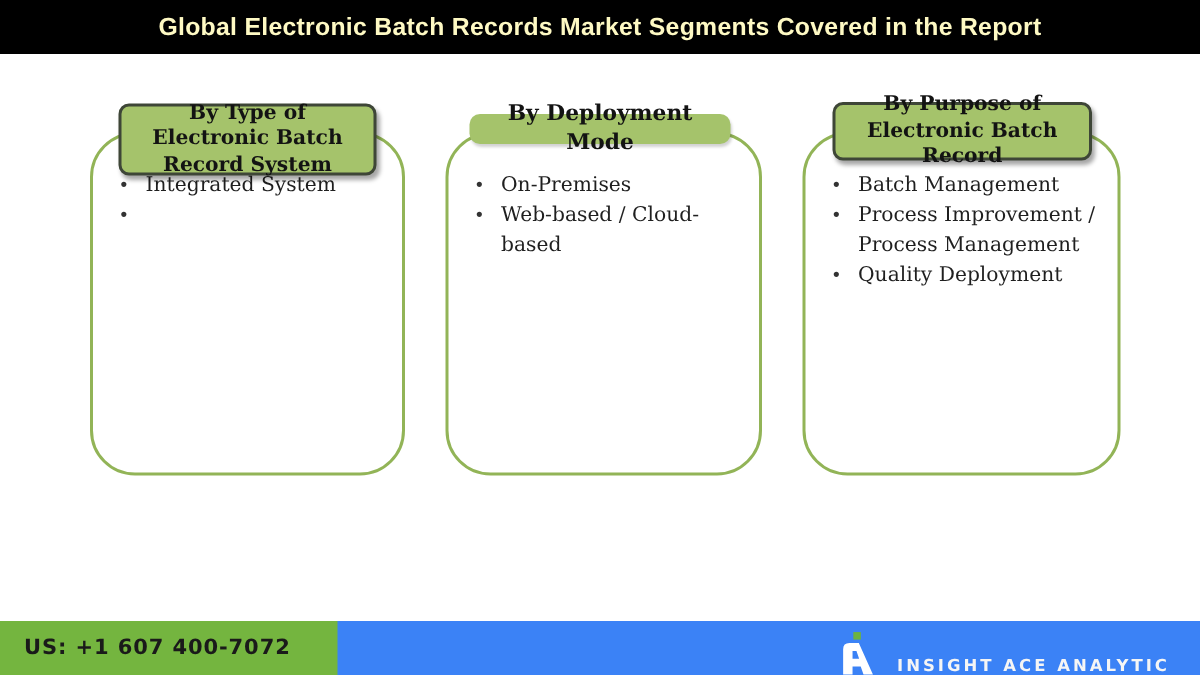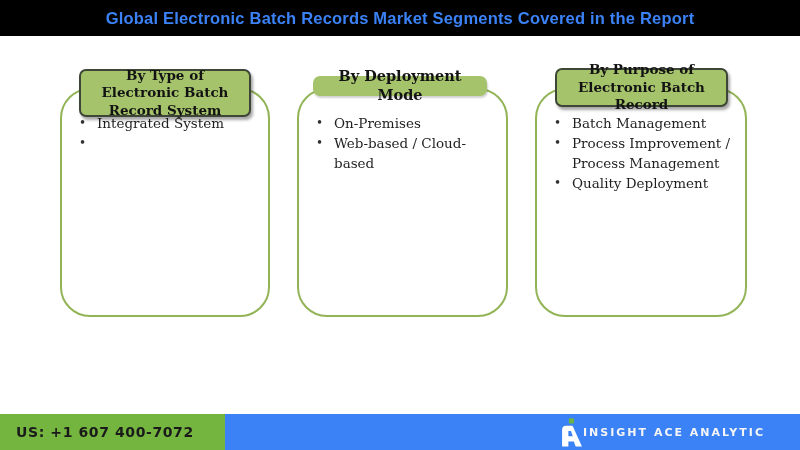--- a/index.html
+++ b/index.html
@@ -2,21 +2,21 @@
 <html><head>
 <meta charset="utf-8">
 <style>
   html,body{margin:0;padding:0;background:#fff;}
   .stage{position:relative;width:800px;height:450px;background:#ffffff;overflow:hidden;
          font-family:"DejaVu Serif",serif;}
 
   
   .titlebar{position:absolute;left:0;top:0;width:800px;height:36px;background:#000;
             display:flex;align-items:center;justify-content:center;}
-  .titlebar h1{margin:0;color:#3b82f6;font-family:"Liberation Sans",sans-serif;
+  .titlebar h1{margin:0;color:#fef9c3;font-family:"Liberation Sans",sans-serif;
                font-size:16.5px;font-weight:bold;letter-spacing:0.2px;}
 
   
   .panel{position:absolute;top:88px;height:229px;background:#fff;
          border:2px solid #92b457;border-radius:30px;box-sizing:border-box;}
   .panel.p1{left:60px;width:210px;}
   .panel.p2{left:297px;width:211px;}
   .panel.p3{left:535px;width:212px;}
 
   
@@ -36,21 +36,21 @@
   ul.items li{display:flex;font-size:13.5px;line-height:20px;color:#1f1f1f;}
   ul.items .dot{flex:none;width:18px;font-size:12px;color:#333;padding-left:3px;}
   ul.items .txt{flex:1;}
 
   
   .footer{position:absolute;left:0;bottom:0;width:800px;height:36px;background:#3b82f6;}
   .footer-green{position:absolute;left:0;top:0;width:225px;height:36px;background:#74b53f;
                 display:flex;align-items:center;padding-left:16px;box-sizing:border-box;}
   .phone{font-family:"DejaVu Sans",sans-serif;font-weight:bold;font-size:14px;
          letter-spacing:0.6px;color:#1a1a1a;white-space:nowrap;}
-  .brand{position:absolute;left:560px;top:0;height:36px;display:flex;align-items:center;}
+  .brand{position:absolute;left:560px;top:0;height:36px;display:flex;align-items:flex-end;gap:15px;}
   .brand-text{font-family:"DejaVu Sans",sans-serif;font-weight:bold;font-size:11px;
               letter-spacing:2px;color:#f5f5f5;white-space:nowrap;}
   .logo{width:23px;height:29px;display:block;}
 </style>
 </head>
 <body>
 
 <div class="stage">
 
   <div class="titlebar">

